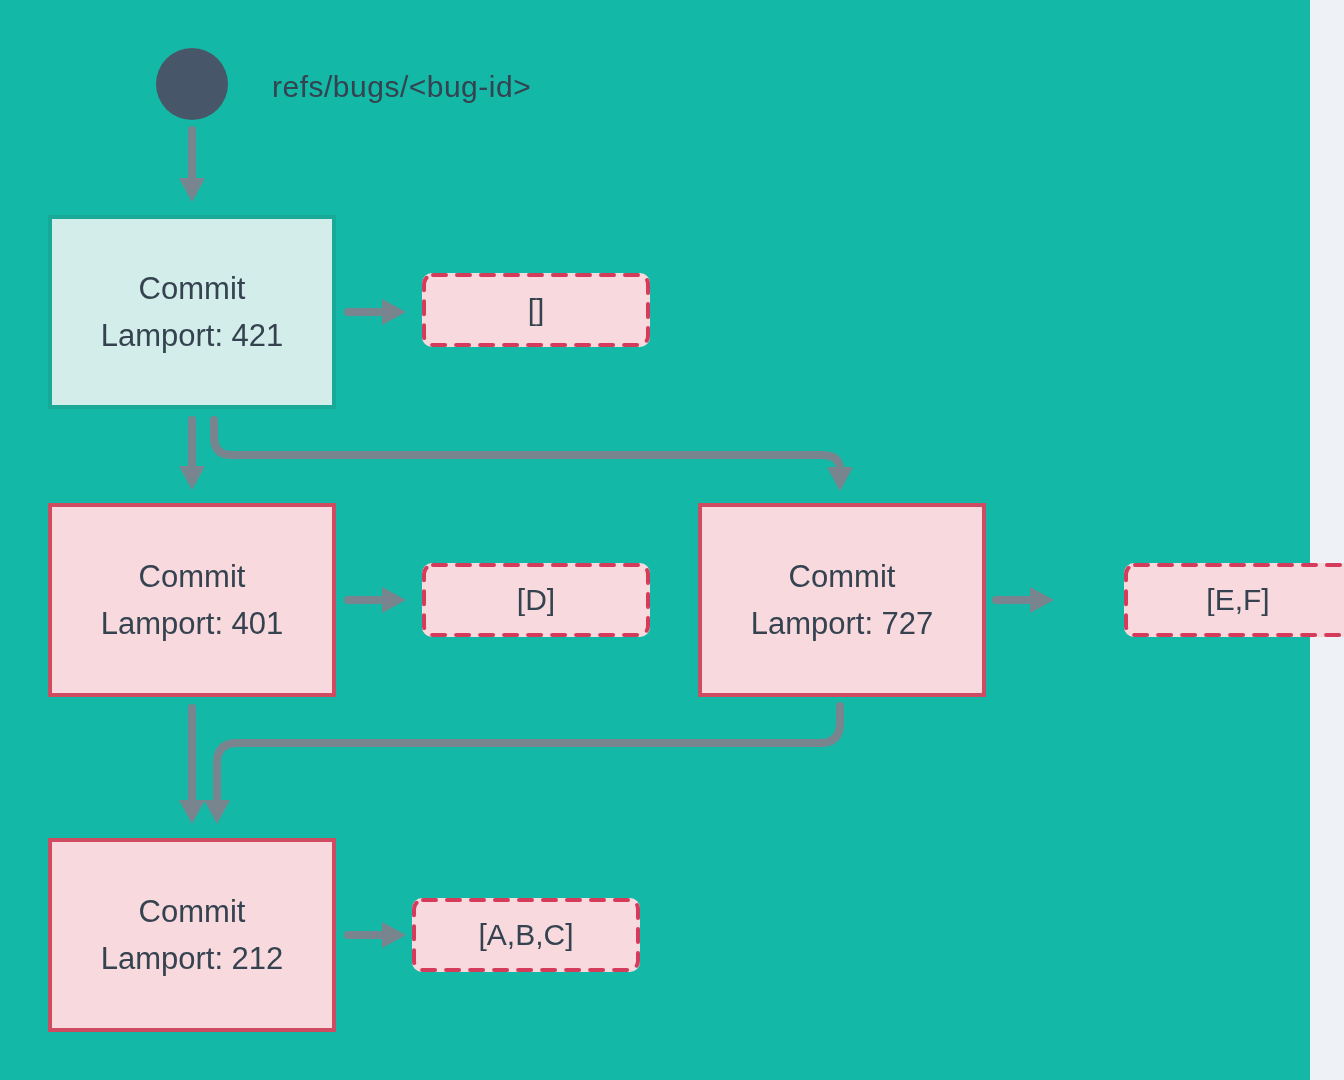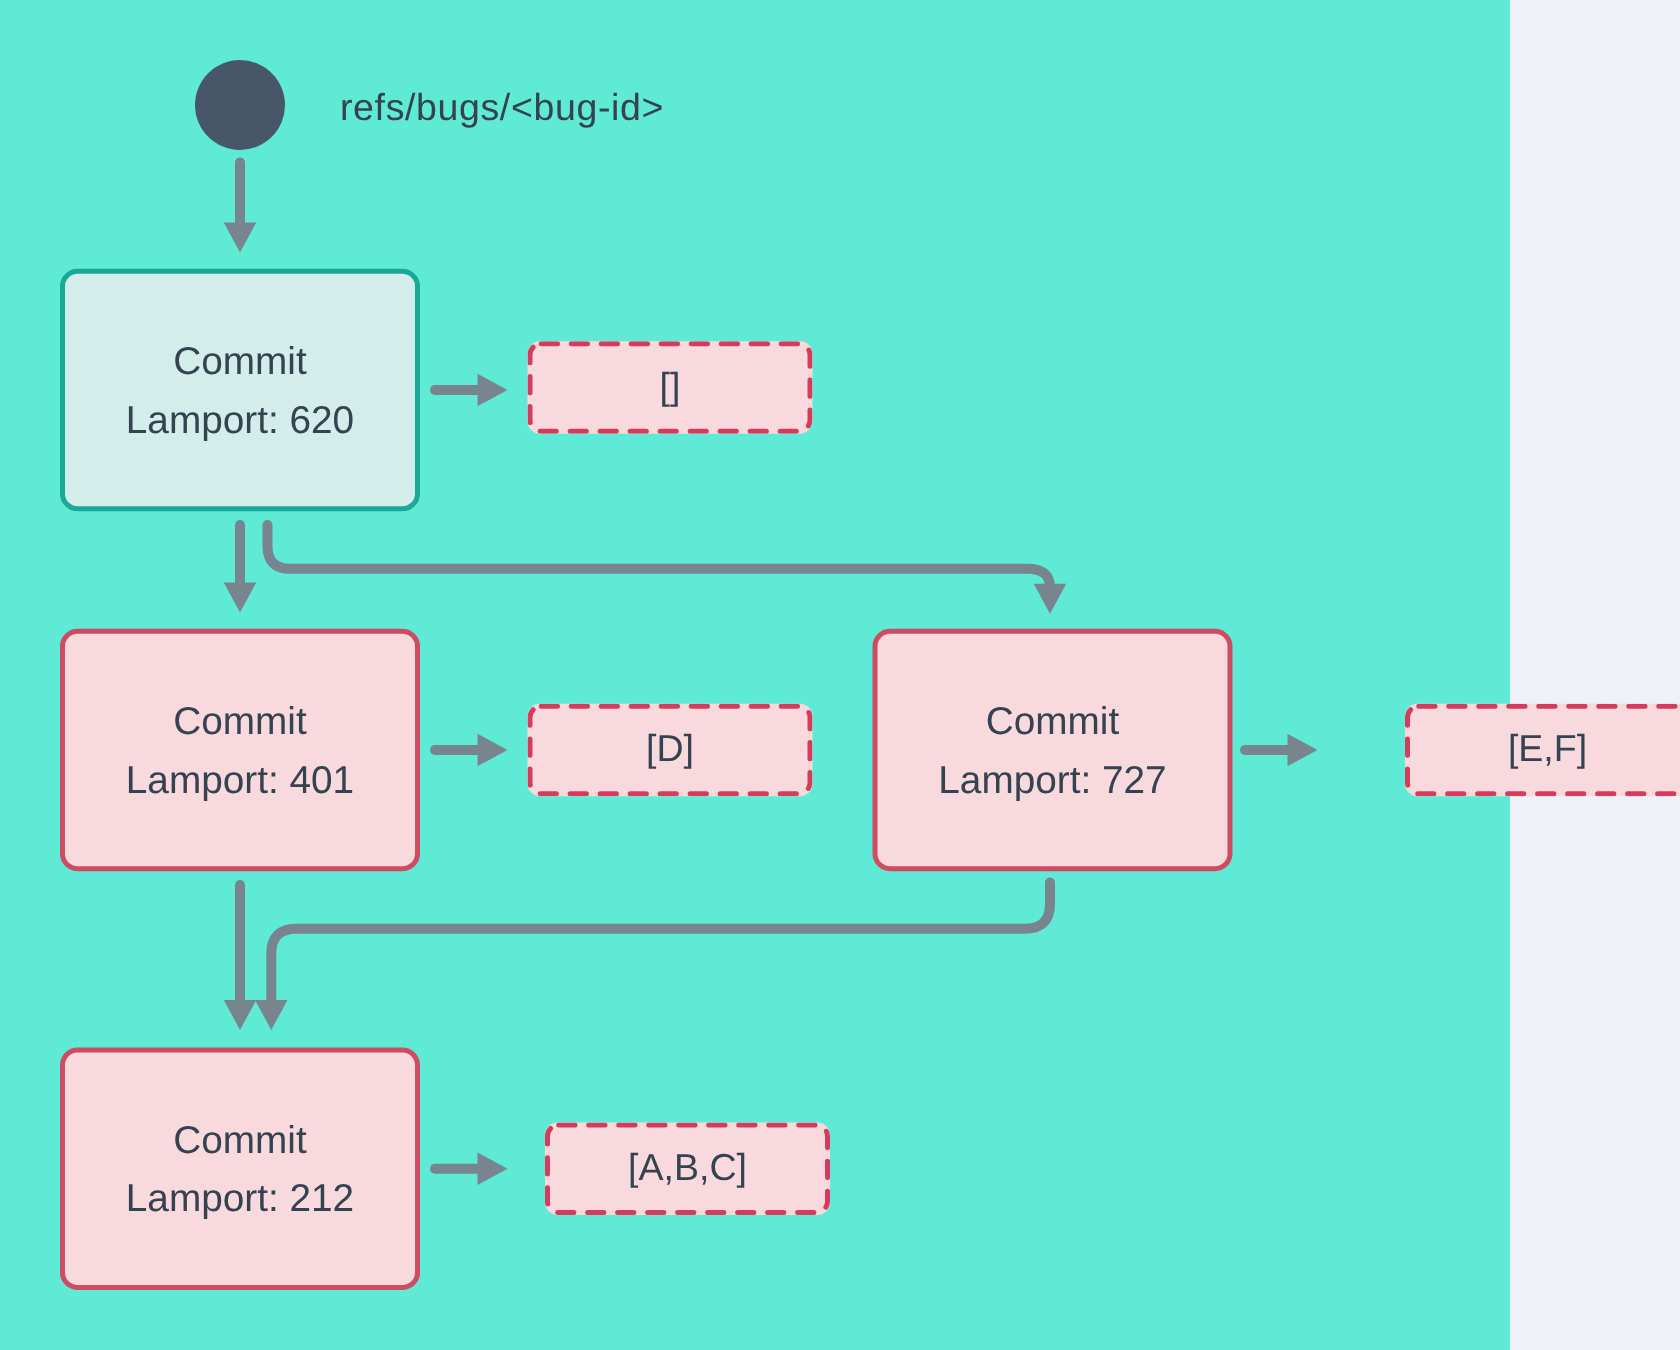--- a/index.html
+++ b/index.html
@@ -3,41 +3,41 @@
 <meta charset="utf-8">
 <style>
   html,body{margin:0;padding:0;}
   body{
     width:1344px;height:1080px;
     background:#eef1f5;
     font-family:"Liberation Sans", sans-serif;
     color:#34434f;
     overflow:hidden;
   }
-  .canvas{position:relative;width:1208px;height:1080px;background:#5eead4;}
+  .canvas{position:relative;width:1310px;height:1080px;background:#14b8a6;}
 
   
   .ref-circle{
     position:absolute;left:156px;top:48px;width:72px;height:72px;
     border-radius:50%;background:#475769;
   }
   .ref-title{
     position:absolute;left:272px;top:70px;
     font-size:30px;letter-spacing:0.5px;white-space:nowrap;
   }
   .final-order{
     position:absolute;left:272px;top:129px;
     font-size:30px;font-weight:700;letter-spacing:0.5px;white-space:nowrap;
     color:#33424e;
   }
 
   
   .commit{
     position:absolute;width:288px;height:194px;box-sizing:border-box;
-    border-radius:14px;border:4px solid #cf4b62;background:#f8d9de;
+    border-radius:0;border:4px solid #cf4b62;background:#f8d9de;
     display:flex;flex-direction:column;align-items:center;justify-content:center;
     font-size:31px;line-height:47px;text-align:center;
   }
   .commit.head{border-color:#18a999;background:#d3edea;}
   .c-864{left:48px;top:215px;}
   .c-246{left:48px;top:503px;}
   .c-537{left:698px;top:503px;}
   .c-127{left:48px;top:838px;}
 
   
@@ -45,21 +45,21 @@
     position:absolute;width:228px;height:74px;box-sizing:border-box;
     border-radius:10px;background:#f8dade;
     display:flex;align-items:center;justify-content:center;
     font-size:30px;
   }
   .result svg.dash{position:absolute;left:0;top:0;pointer-events:none;}
   .result span{position:relative;}
   .r-864{left:422px;top:273px;}
   .r-246{left:422px;top:563px;}
   .r-537{left:1084px;top:563px;margin-left:40px;}
-  .r-127{left:436px;top:898px;}
+  .r-127{left:412px;top:898px;}
 
   
   .arrows{position:absolute;left:0;top:0;width:1344px;height:1080px;pointer-events:none;}
   .arrows path.link{
     fill:none;stroke:#78858f;stroke-width:8;
     stroke-linecap:round;stroke-linejoin:round;
   }
 </style>
 </head>
 <body>
@@ -81,21 +81,21 @@
     <path class="link" d="M192,708 V804" marker-end="url(#ah)"></path>
     <path class="link" d="M840,706 V723 Q840,743 820,743 H237 Q217,743 217,763 V804" marker-end="url(#ah)"></path>
     <path class="link" d="M348,935 H386" marker-end="url(#ah)"></path>
   </svg>
 
   <div class="ref-circle"></div>
   <div class="ref-title">refs/bugs/&lt;bug-id&gt;</div>
 
   <div class="commit head c-864">
     <span>Commit</span>
-    <span>Lamport: 620</span>
+    <span>Lamport: 421</span>
   </div>
   <div class="result r-864">
     <svg class="dash" width="228" height="74" viewBox="0 0 228 74">
       <rect x="2" y="2" width="224" height="70" rx="9" fill="none" stroke="#d53c5b" stroke-width="4" stroke-dasharray="13 11" stroke-linecap="round"></rect>
     </svg>
     <span>[]</span>
   </div>
 
   <div class="commit c-246">
     <span>Commit</span>

